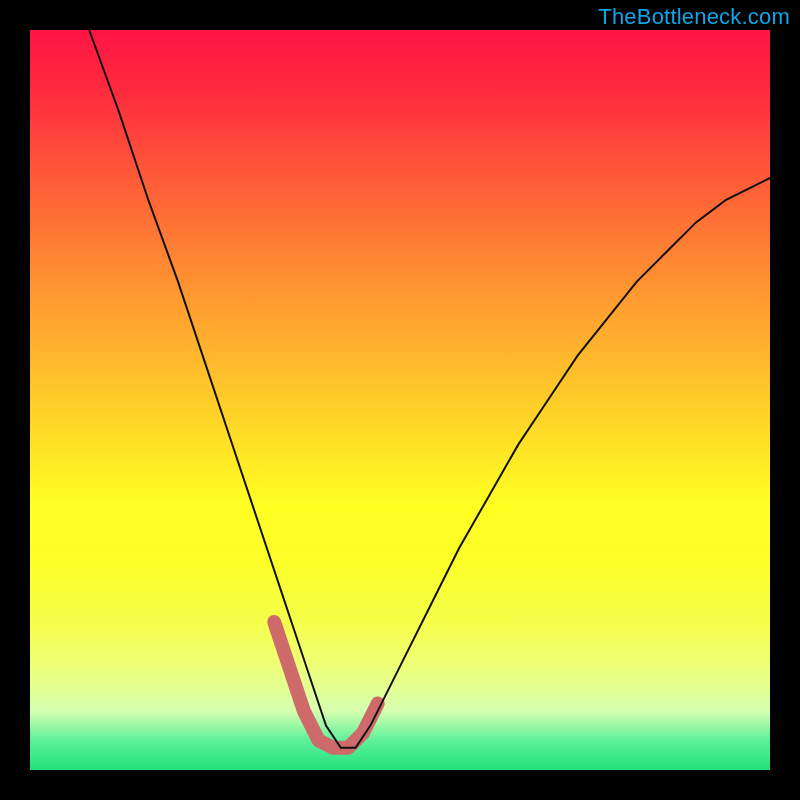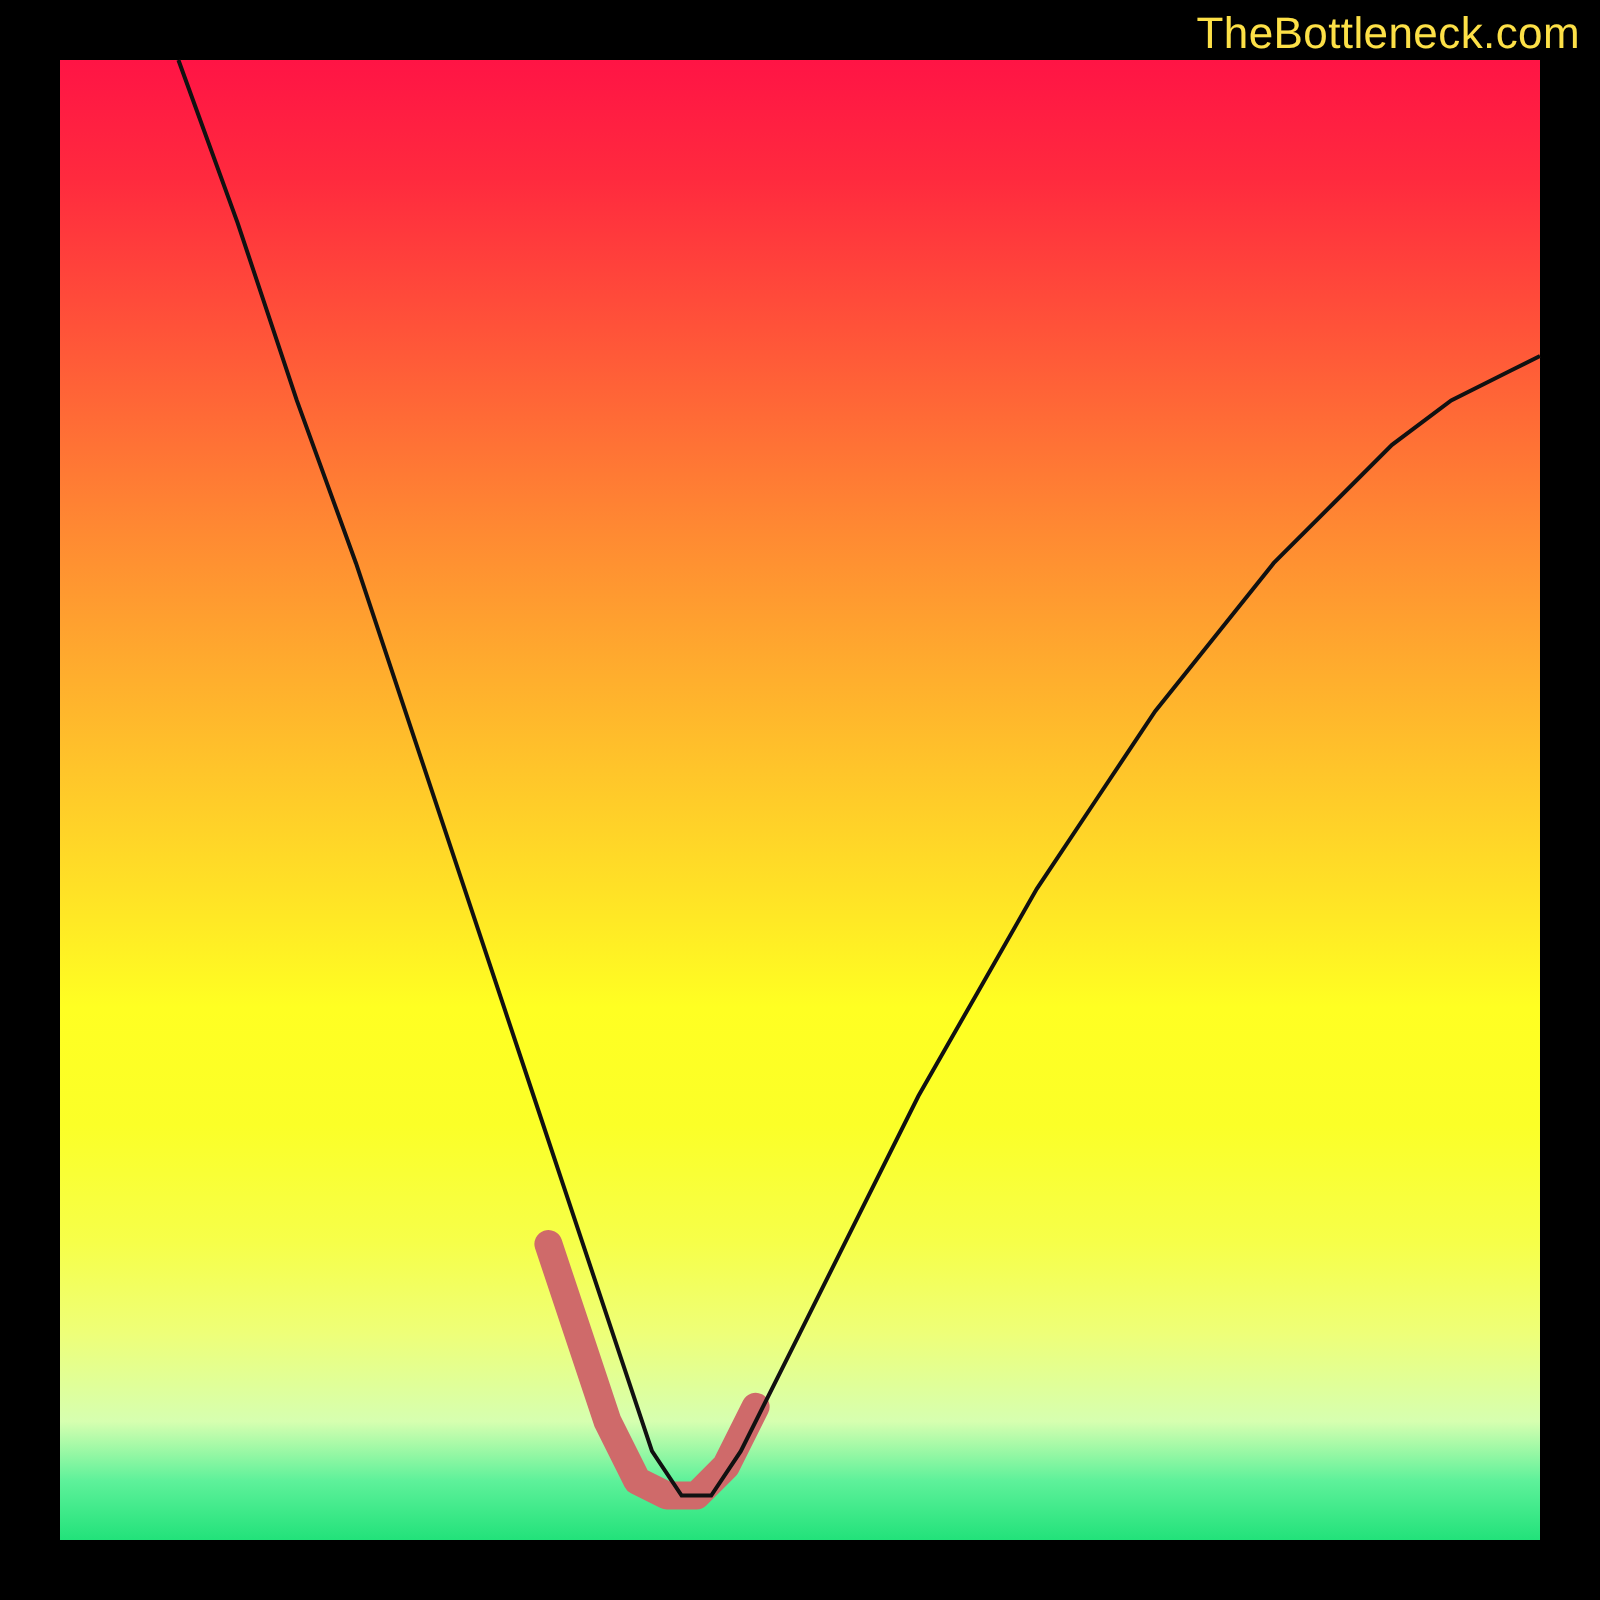--- a/index.html
+++ b/index.html
@@ -40,21 +40,21 @@
       #eeff78 86%,
       #d6ffb0 92%,
       #5ef19a 96%,
       #22e27a 100%
     );
   }
   .watermark {
     position: absolute;
     top: 4px;
     right: 10px;
-    color: #fde047;
+    color: #0ea5e9;
     font-size: 22px;
     font-weight: 500;
     letter-spacing: 0.2px;
     user-select: none;
   }
   svg.curve {
     position: absolute;
     left: 0;
     top: 0;
     width: 740px;

